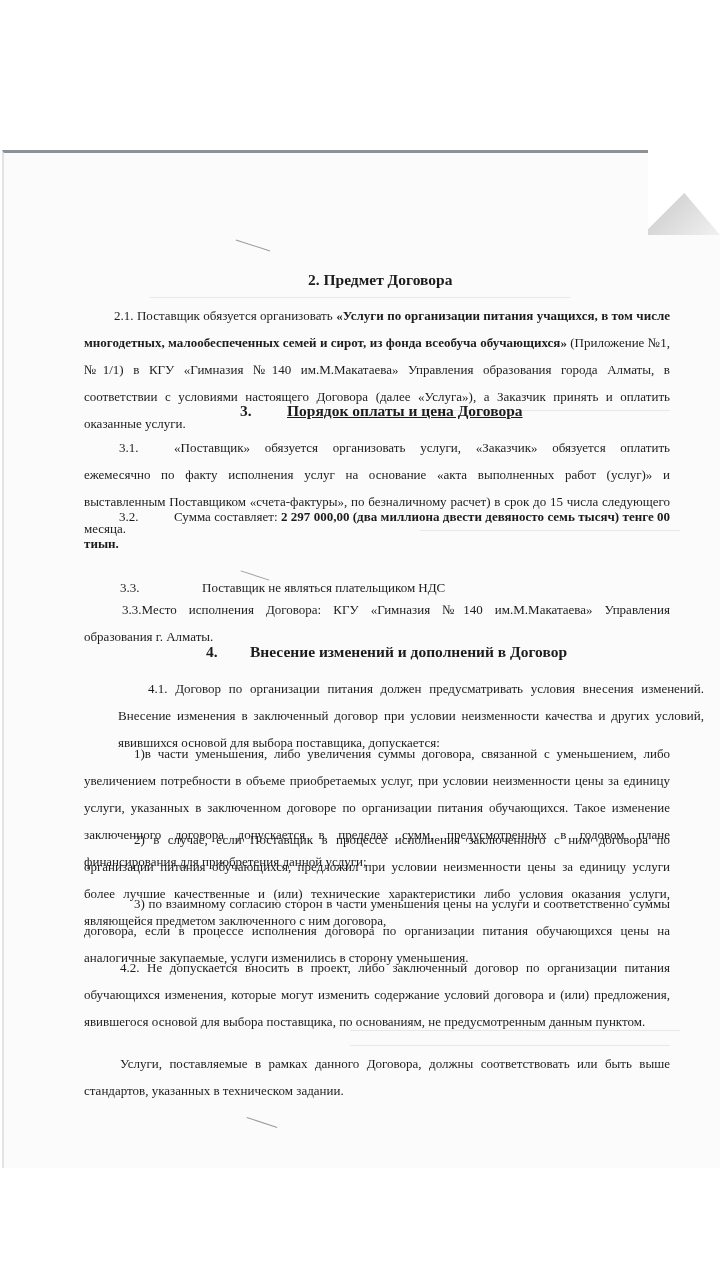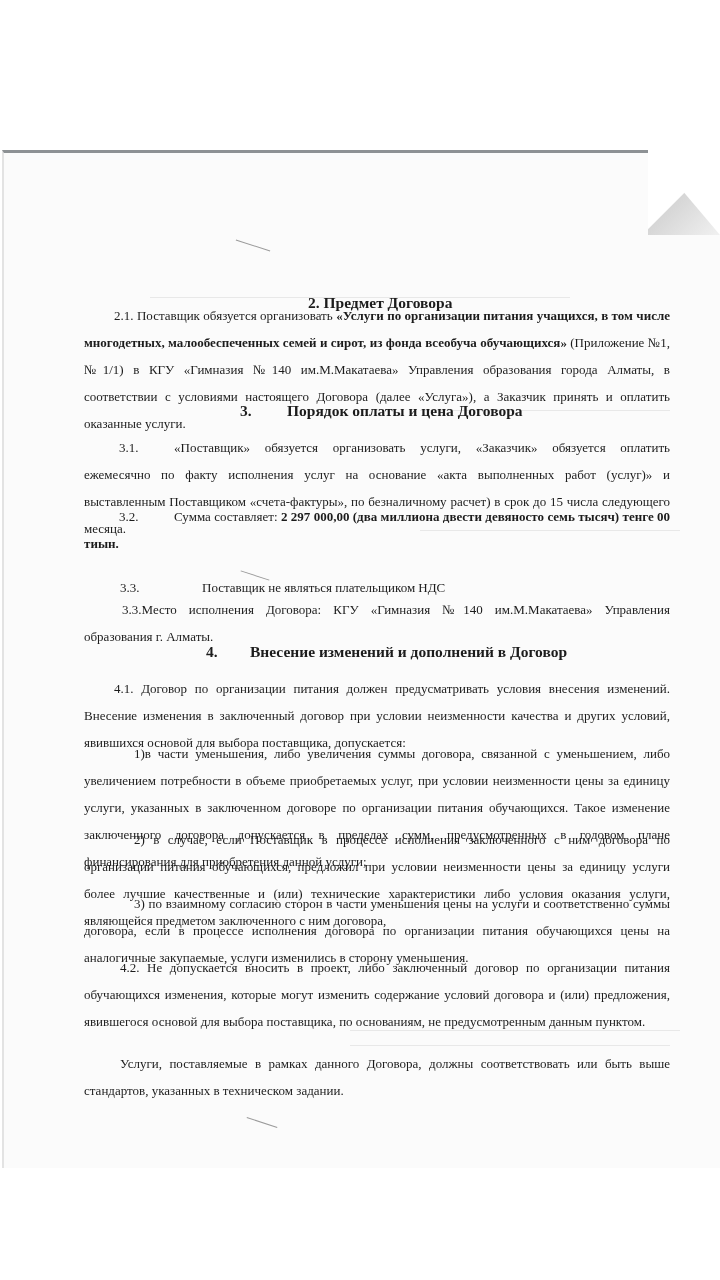--- a/index.html
+++ b/index.html
@@ -36,36 +36,36 @@
 
 <div class="faint" style="left:150px;top:297px;width:420px;"></div>
 <div class="faint" style="left:420px;top:410px;width:250px;"></div>
 <div class="faint" style="left:420px;top:530px;width:260px;"></div>
 <div class="faint" style="left:350px;top:1030px;width:330px;"></div>
 <div class="faint" style="left:350px;top:1045px;width:320px;"></div>
 <div class="mark" style="left:235px;top:245px;width:36px;"></div>
 <div class="mark" style="left:240px;top:575px;width:30px;"></div>
 <div class="mark" style="left:246px;top:1122px;width:32px;"></div>
 
-<div class="h" style="left:308px;top:271px;margin-top:23px;">2.  Предмет Договора</div>
+<div class="h" style="left:308px;top:271px;">2.  Предмет Договора</div>
 
 <div class="p" style="top:302px;text-indent:30px;"><span>2.1.  Поставщик обязуется организовать </span><span class="b">«Услуги по организации питания учащихся, в том числе многодетных, малообеспеченных семей и сирот, из фонда всеобуча обучающихся»</span><span> (Приложение №1, №1/1) в КГУ «Гимназия №140 им.М.Макатаева» Управления образования города Алматы, в соответствии с условиями настоящего Договора (далее «Услуга»), а Заказчик принять и оплатить оказанные услуги.</span></div>
 
 <div class="h" style="left:240px;top:402px;">3.</div>
-<div class="h" style="left:287px;top:402px;">Порядок оплаты и цена Договора</div>
+<div class="h" style="left:287px;top:402px;text-decoration:underline;">Порядок оплаты и цена Договора</div>
 
 <div class="p" style="top:434px;"><span style="display:inline-block;width:90px;padding-left:35px;box-sizing:border-box;">3.1.</span><span>«Поставщик» обязуется организовать услуги, «Заказчик» обязуется оплатить ежемесячно по факту исполнения услуг на основание «акта выполненных работ (услуг)» и выставленным Поставщиком «счета-фактуры», по безналичному расчет) в срок до 15 числа следующего месяца.</span></div>
 
 <div class="p" style="top:503px;"><span style="display:inline-block;width:90px;padding-left:35px;box-sizing:border-box;">3.2.</span><span>Сумма составляет: </span><span class="b">2 297 000,00 (два миллиона двести девяносто семь тысяч) тенге 00 тиын.</span></div>
 
 <div class="p" style="top:574px;"><span style="display:inline-block;width:118px;padding-left:36px;box-sizing:border-box;">3.3.</span><span>Поставщик не являться плательщиком НДС</span></div>
 
 <div class="p" style="top:596px;text-indent:38px;">3.3.Место исполнения Договора: КГУ «Гимназия №140 им.М.Макатаева» Управления образования г. Алматы.</div>
 
 <div class="h" style="left:206px;top:643px;">4.</div>
 <div class="h" style="left:250px;top:643px;text-align:right;">Внесение изменений и дополнений в Договор</div>
 
-<div class="p" style="top:675px;text-indent:30px;">4.1. Договор по организации питания должен предусматривать условия внесения изменений. Внесение изменения в заключенный договор при условии неизменности качества и других условий, явившихся основой для выбора поставщика, допускается:</div>
+<div class="p" style="top:675px;text-indent:30px;margin-left:34px;">4.1. Договор по организации питания должен предусматривать условия внесения изменений. Внесение изменения в заключенный договор при условии неизменности качества и других условий, явившихся основой для выбора поставщика, допускается:</div>
 <div class="p" style="top:740px;text-indent:50px;">1)в части уменьшения, либо увеличения суммы договора, связанной с уменьшением, либо увеличением потребности в объеме приобретаемых услуг, при условии неизменности цены за единицу услуги, указанных в заключенном договоре по организации питания обучающихся. Такое изменение заключенного договора допускается в пределах сумм, предусмотренных в годовом плане финансирования для приобретения данной услуги;</div>
 <div class="p" style="top:826px;text-indent:50px;">2) в случае, если Поставщик в процессе исполнения заключенного с ним договора по организации питания обучающихся, предложил при условии неизменности цены за единицу услуги более лучшие качественные и (или) технические характеристики либо условия оказания услуги, являющейся предметом заключенного с ним договора,</div>
 <div class="p" style="top:890px;text-indent:50px;">3) по взаимному согласию сторон в части уменьшения цены на услуги и соответственно суммы договора, если в процессе исполнения договора по организации питания обучающихся цены на аналогичные закупаемые, услуги изменились в сторону уменьшения.</div>
 <div class="p" style="top:954px;text-indent:36px;">4.2. Не допускается вносить в проект, либо заключенный договор по организации питания обучающихся изменения, которые могут изменить содержание условий договора и (или) предложения, явившегося основой для выбора поставщика, по основаниям, не предусмотренным данным пунктом.</div>
 <div class="p" style="top:1018px;text-indent:36px;margin-top:32px;">Услуги, поставляемые в рамках данного Договора, должны соответствовать или быть выше стандартов, указанных в техническом задании.</div>
 
 </body></html>

